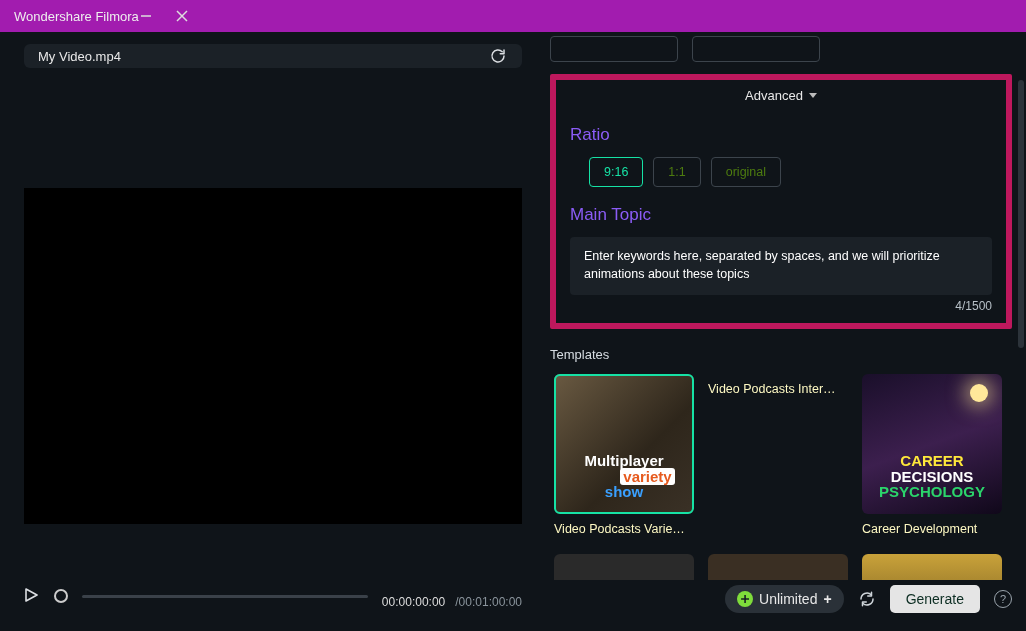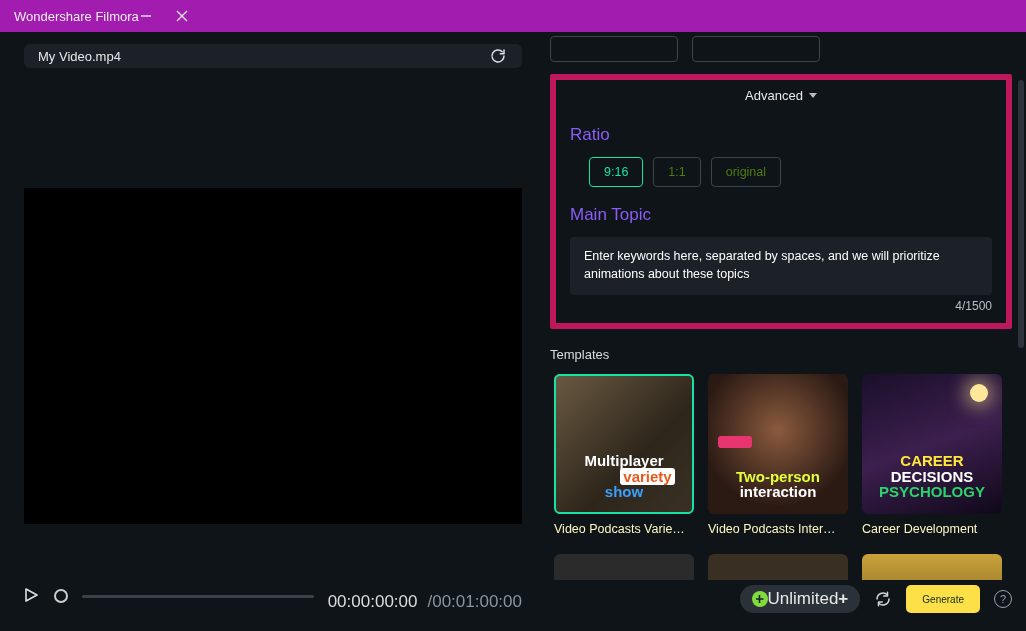--- a/index.html
+++ b/index.html
@@ -11,21 +11,21 @@
   .content { position:absolute; top:36px; left:0; right:0; bottom:0; display:flex;}
   .left { width: 530px; padding: 8px 8px 8px 24px; position:relative;}
   .filebar { height: 24px; background:#1b2127; border-radius:6px; display:flex; align-items:center; justify-content:space-between; padding:0 14px; margin-bottom:8px;}
   .filebar .name { font-size:13px; color:#e8e8e8;}
   .refresh { width:20px; height:20px; display:flex; align-items:center; justify-content:center;}
   .preview { position:absolute; left:24px; right:8px; top:152px; height:336px; background:#000;}
   .player { position:absolute; left:24px; right:8px; bottom:18px; height:34px; display:flex; align-items:center; gap:14px;}
   .playbtn { width:16px; height:16px; }
   .phead { width:14px; height:14px; border:2px solid #ccc; border-radius:50%; }
   .track { flex:1; height:3px; background:#3a4149; border-radius:2px;}
-  .times { display:flex; gap:10px; font-size:17px; color:#ddd;margin-top:11px;}
+  .times { display:flex; gap:10px; font-size:12px; color:#ddd;margin-top:11px;}
   .times .dur{ color:#8a949c;}
   .right { flex:1; position:relative; padding:0 14px 0 20px;}
   .tagrow { display:flex; gap:14px; height:30px; }
   .tag { border:1px solid #3c444c; border-radius:4px; height:26px; width:128px;}
   .advanced-box { border:6px solid #be185d; margin-top:8px; border-radius:2px; padding: 6px 14px 10px 14px;}
   .adv-toggle { text-align:center; font-size:13px; color:#e8e8e8; display:flex; justify-content:center; align-items:center; gap:6px; padding-top:2px;}
   .caret { display:inline-block; width:0; height:0; border-left:4px solid transparent; border-right:4px solid transparent; border-top:5px solid #bbb;}
   .section-label { font-size:17px; color:#8b5cf6; margin-top:22px;}
   .ratiobtns { display:flex; gap:10px; margin-top:12px;padding-left:19px;}
   .rb { border:1px solid #3c444c; height:30px; padding:0 14px; border-radius:4px; font-size:12.5px; color:#4d7c0f; display:flex; align-items:center; justify-content:center; cursor:pointer;}
@@ -37,25 +37,25 @@
   .counter { text-align:right; font-size:12px; color:#b7c0c7; margin-top:4px;}
   .templates-label { font-size:13px; color:#d7dde2; margin-top:18px; }
   .tpl-row { display:flex; gap:14px; margin-top:12px; margin-left:4px;}
   .tpl { width:140px; }
   .tpl .thumb { width:140px; height:140px; border-radius:6px; position:relative; overflow:hidden;}
   .tpl.sel .thumb { outline:2px solid #16e2a5; outline-offset:-2px;}
   .tpl .cap { font-size:12.5px; color:#fef9c3; margin-top:8px; white-space:nowrap; overflow:hidden; text-overflow:ellipsis;}
   .tpl-row2 { display:flex; gap:14px; margin-top:18px; margin-left:4px; height:26px; overflow:hidden;}
   .tpl-row2 .thumb2 { width:140px; height:140px; border-radius:6px;}
   .bottombar { position:absolute; right:14px; bottom:18px; display:flex; align-items:center; gap:14px;}
-  .unlimited { background:#2a3138; height:28px; border-radius:14px; padding:0 12px; display:flex; align-items:center; font-size:17px; color:#e8e8e8;}
+  .unlimited { background:#2a3138; height:28px; border-radius:14px; padding:0 12px; display:flex; align-items:center; gap:6px; font-size:14px; color:#e8e8e8;}
   .plus-badge{ width:16px; height:16px; border-radius:50%; background:#7fdc3b; display:flex; align-items:center; justify-content:center;}
   .plus-badge::after{content:""; width:8px; height:8px; background:#1a1f25; clip-path: polygon(40% 0,60% 0,60% 40%,100% 40%,100% 60%,60% 60%,60% 100%,40% 100%,40% 60%,0 60%,0 40%,40% 40%);}
   .sync-icon{width:18px;height:18px;}
-  .generate { background:#fde047; color:#0c2d22; font-weight:500; height:28px; border:none; border-radius:5px; padding:0 16px; font-size:10px; cursor:pointer;}
+  .generate { background:#e5e5e5; color:#0c2d22; font-weight:500; height:28px; border:none; border-radius:5px; padding:0 16px; font-size:14px; cursor:pointer;}
   .help { width:18px;height:18px; border:1.5px solid #9aa4ac; border-radius:50%; display:flex; align-items:center; justify-content:center; font-size:11px; color:#9aa4ac;}
   .scrollbar { position:absolute; right:2px; top:44px; width:6px; height:268px; background:#2c333a; border-radius:3px;}
   
   .ov { position:absolute; left:0; right:0; bottom:14px; text-align:center; font-weight:800; font-size:15px; line-height:1.05; }
   .thumb.t1 { background: linear-gradient(135deg,#6a5a42 0%, #2e261b 60%, #3a3126 100%); }
   .t1 .ov span.a{color:#fff;}
   .t1 .ov span.b{color:#ffd23f; background:#fff; padding:0 3px; border-radius:3px; color:#e65a1e;margin-left:47px;}
   .t1 .ov span.c{color:#3aa0ff;}
   .thumb.t2 { background: radial-gradient(circle at 50% 40%, #8a5a3d 0%, #2b1a14 70%); }
   .t2 .dot{position:absolute; left:10px; top:62px; width:34px; height:12px; background:#e9356f; border-radius:3px;}
@@ -142,24 +142,20 @@
 
     <div class="templates-label">Templates</div>
     <div class="tpl-row">
       <div class="tpl sel">
         <div class="thumb t1">
           <div class="ov"><span class="a">Multiplayer</span><br><span class="b">variety</span> <span class="c">show</span></div>
         </div>
         <div class="cap">Video Podcasts Varie…</div>
       </div>
       <div class="tpl">
-        <div class="thumb t2">
-          <div class="dot"></div>
-          <div class="ov"><span class="a">Two-person</span><br><span class="b">interaction</span></div>
-        </div>
         <div class="cap">Video Podcasts Inter…</div>
       </div>
       <div class="tpl">
         <div class="thumb t3">
           <div class="lamp"></div>
           <div class="ov"><span class="a">CAREER</span> <span class="b">DECISIONS</span><br><span class="c">PSYCHOLOGY</span></div>
         </div>
         <div class="cap">Career Development</div>
       </div>
     </div>

